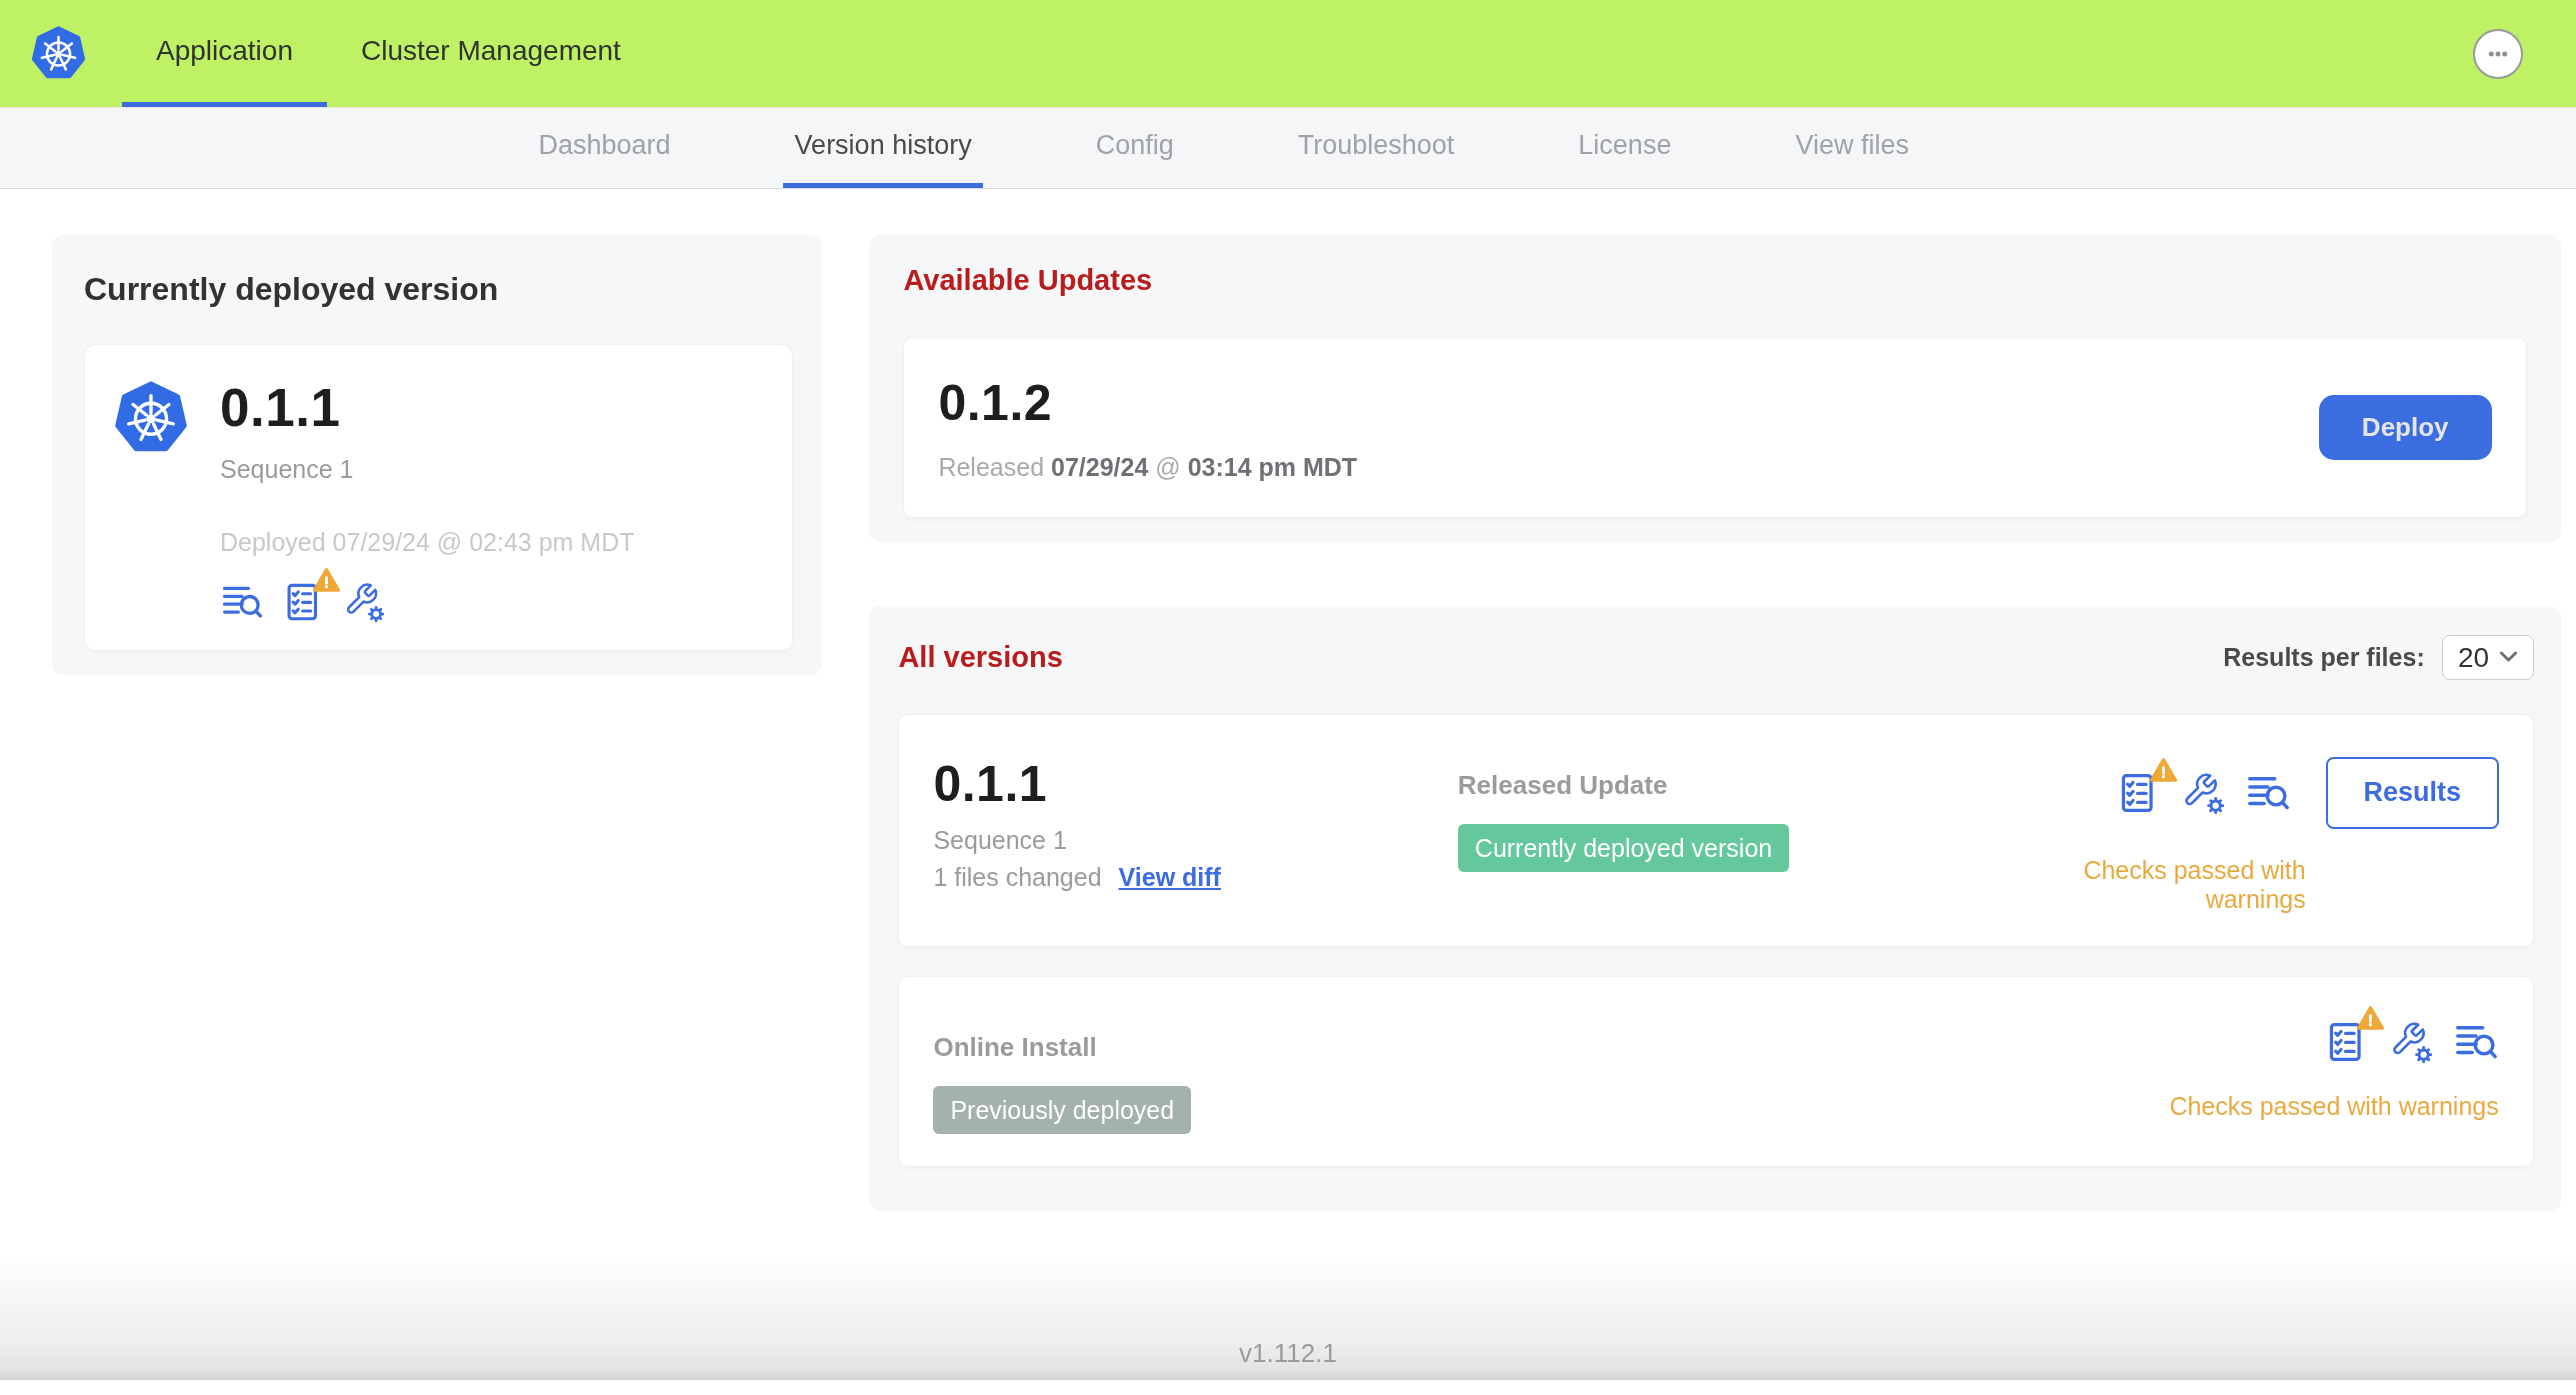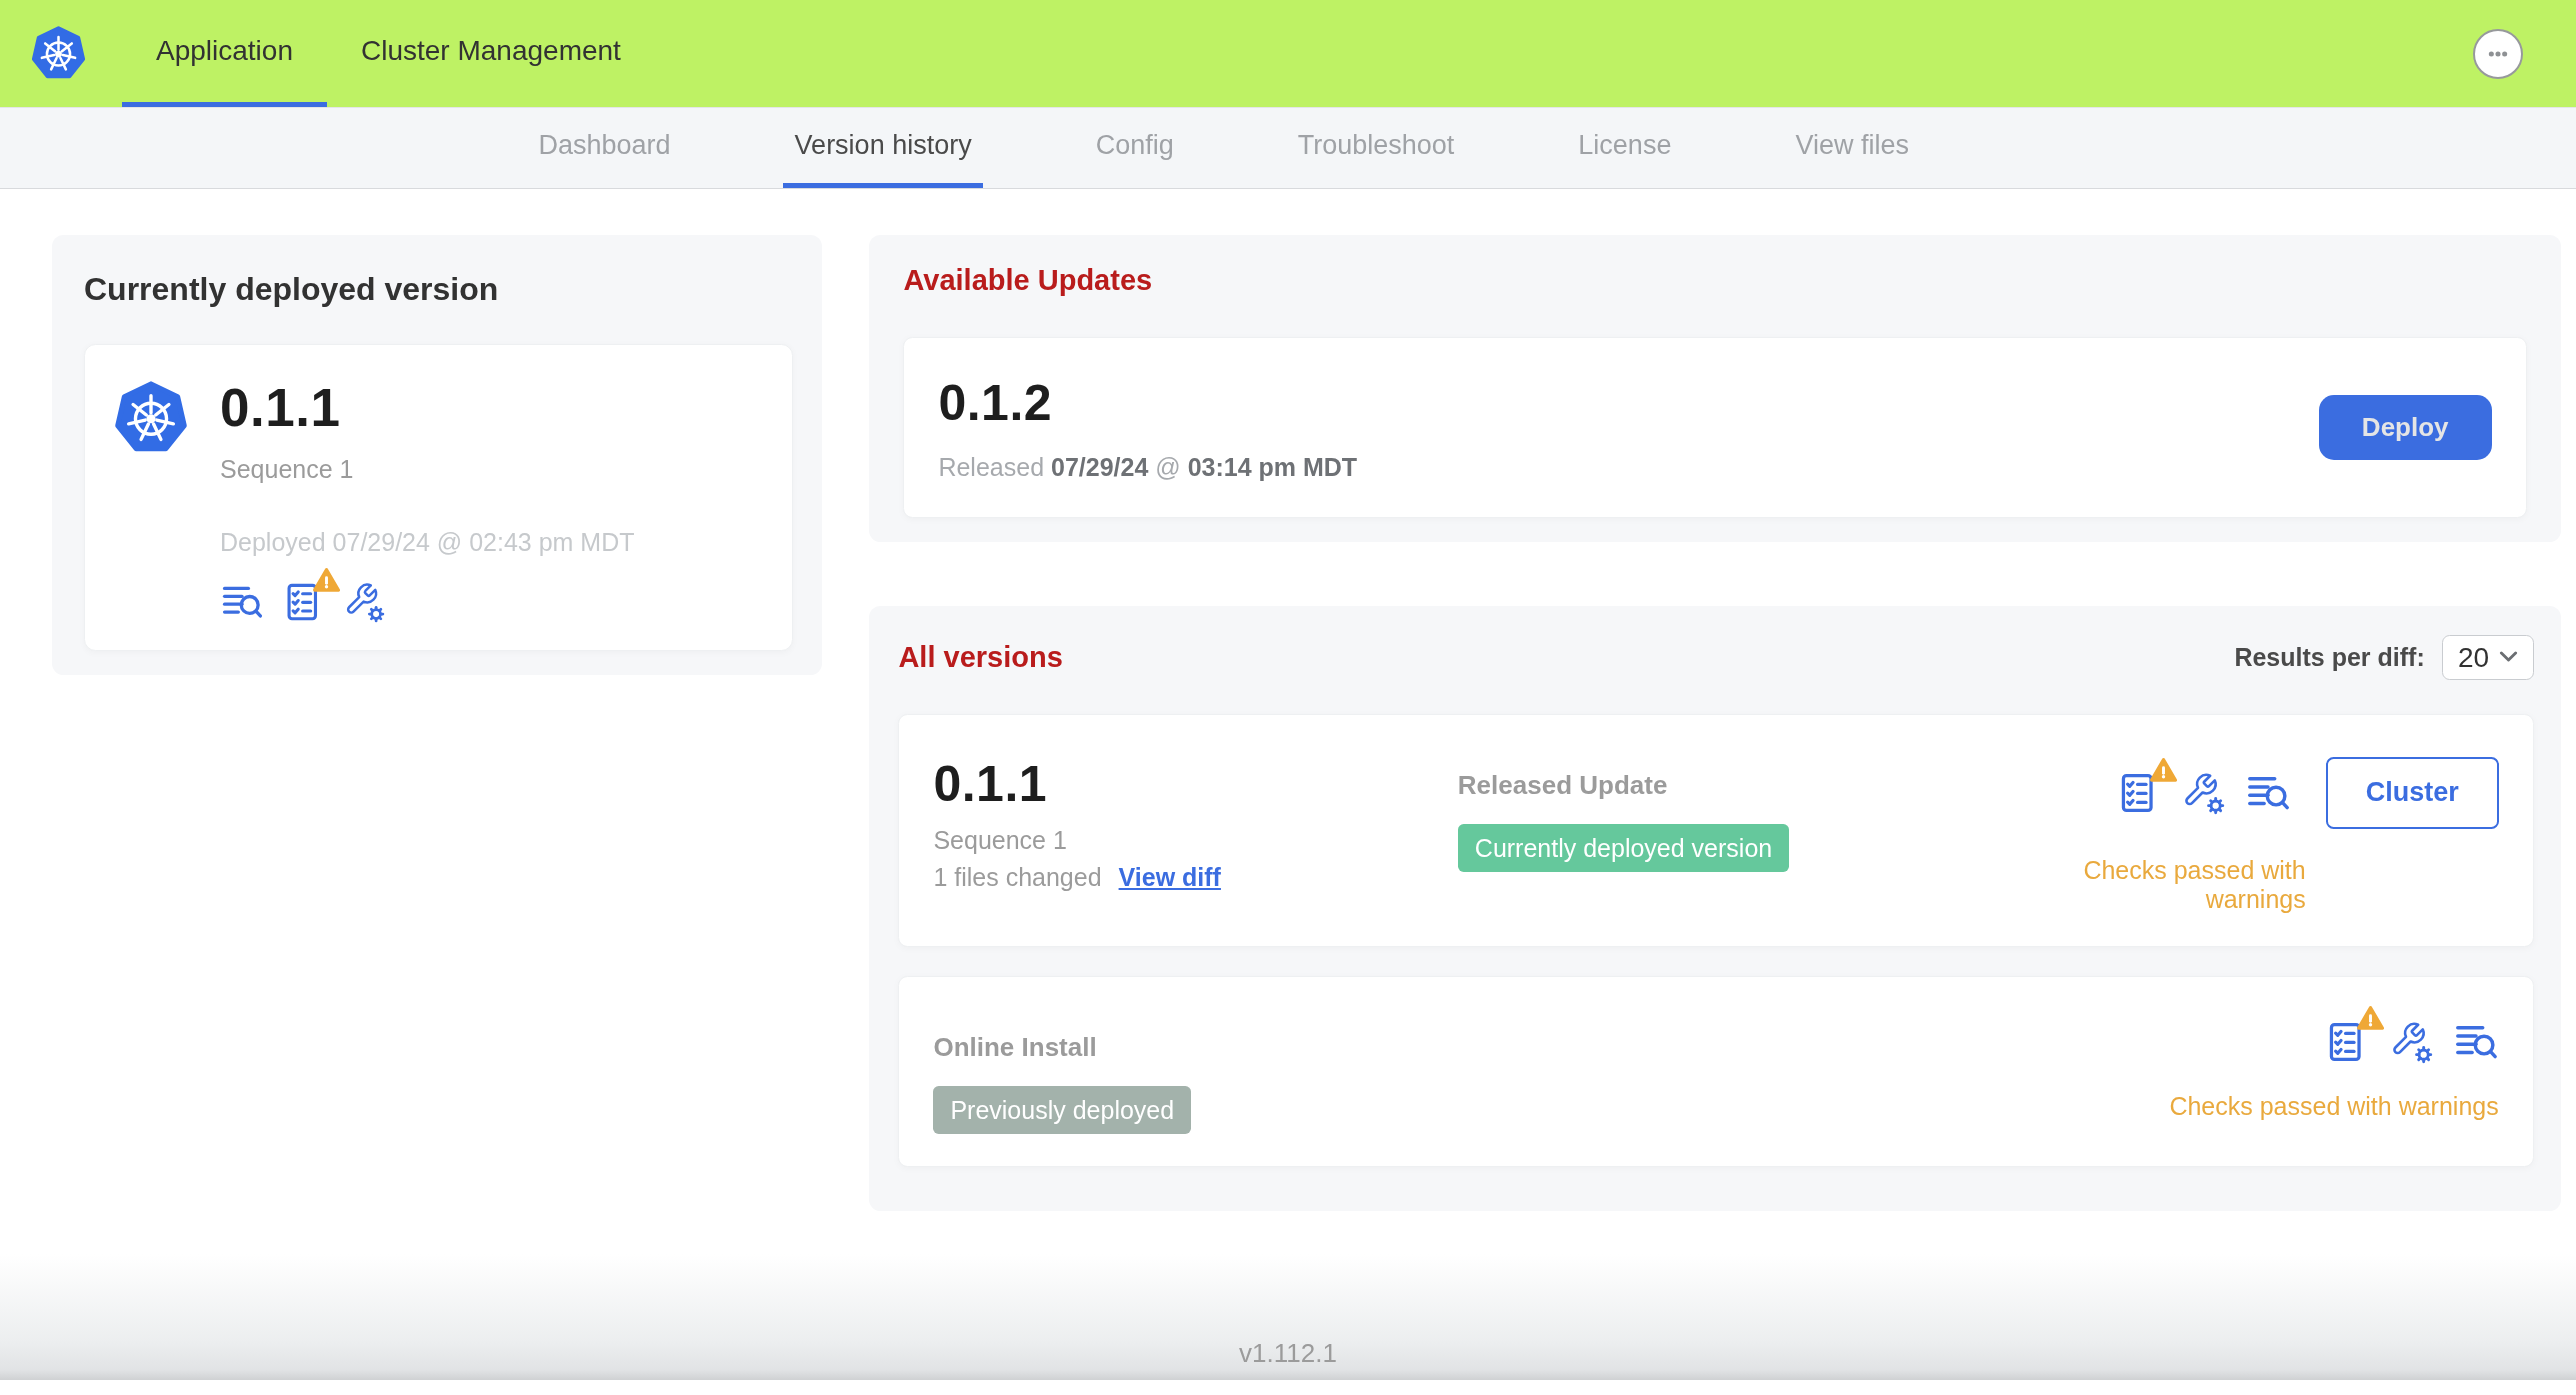--- a/index.html
+++ b/index.html
@@ -273,21 +273,21 @@
             </div>
           </div>
           <button class="btn-primary">Deploy</button>
         </div>
       </section>
 
       <section class="panel versions-card">
         <div class="vhead">
           <h3>All versions</h3>
           <div class="rpp">
-            <span class="rpp-label">Results per diff:</span>
+            <span class="rpp-label">Results per files:</span>
             <div class="rpp-select">
               <span>20</span>
               <svg viewBox="0 0 12 8">
                 <polyline points="1.5,1 6,5.5 10.5,1" fill="none" stroke="#6b6e72" stroke-width="1.8" stroke-linecap="round" stroke-linejoin="round"></polyline>
               </svg>
             </div>
           </div>
         </div>
 
         <div class="vrow r1">
@@ -318,21 +318,21 @@
               <span class="icon-btn">
                 <svg class="main-glyph" viewBox="0 0 24 24">
                     <use href="#wrench-def"></use>
                   </svg>
               </span>
               <span class="icon-btn">
                 <svg class="main-glyph" viewBox="0 0 24 24">
                     <use href="#logs-def"></use>
                   </svg>
               </span>
-              <button class="btn-outline">Cluster</button>
+              <button class="btn-outline">Results</button>
             </div>
             <div class="vstatus">Checks passed with warnings</div>
           </div>
         </div>
 
         <div class="vrow r2">
           <div class="vcol-mid">
             <div class="vsource">Online Install</div>
             <span class="badge gray">Previously deployed</span>
           </div>

